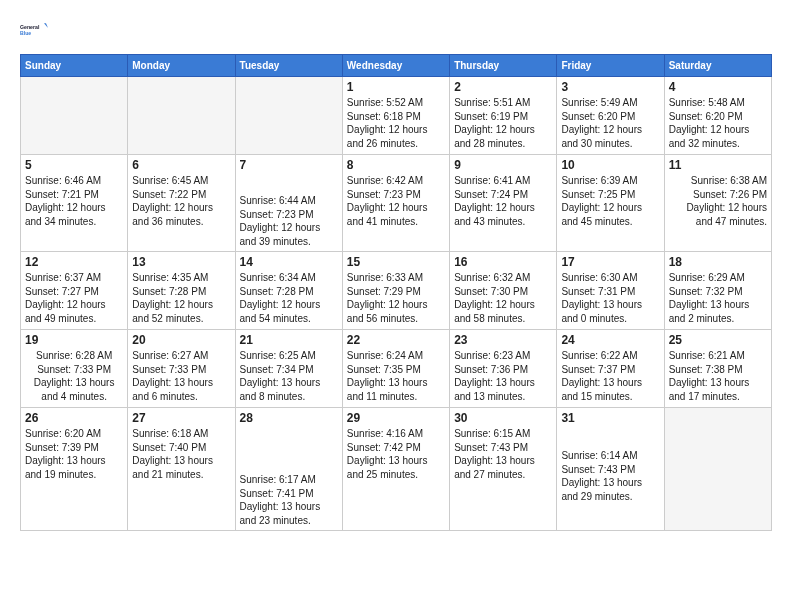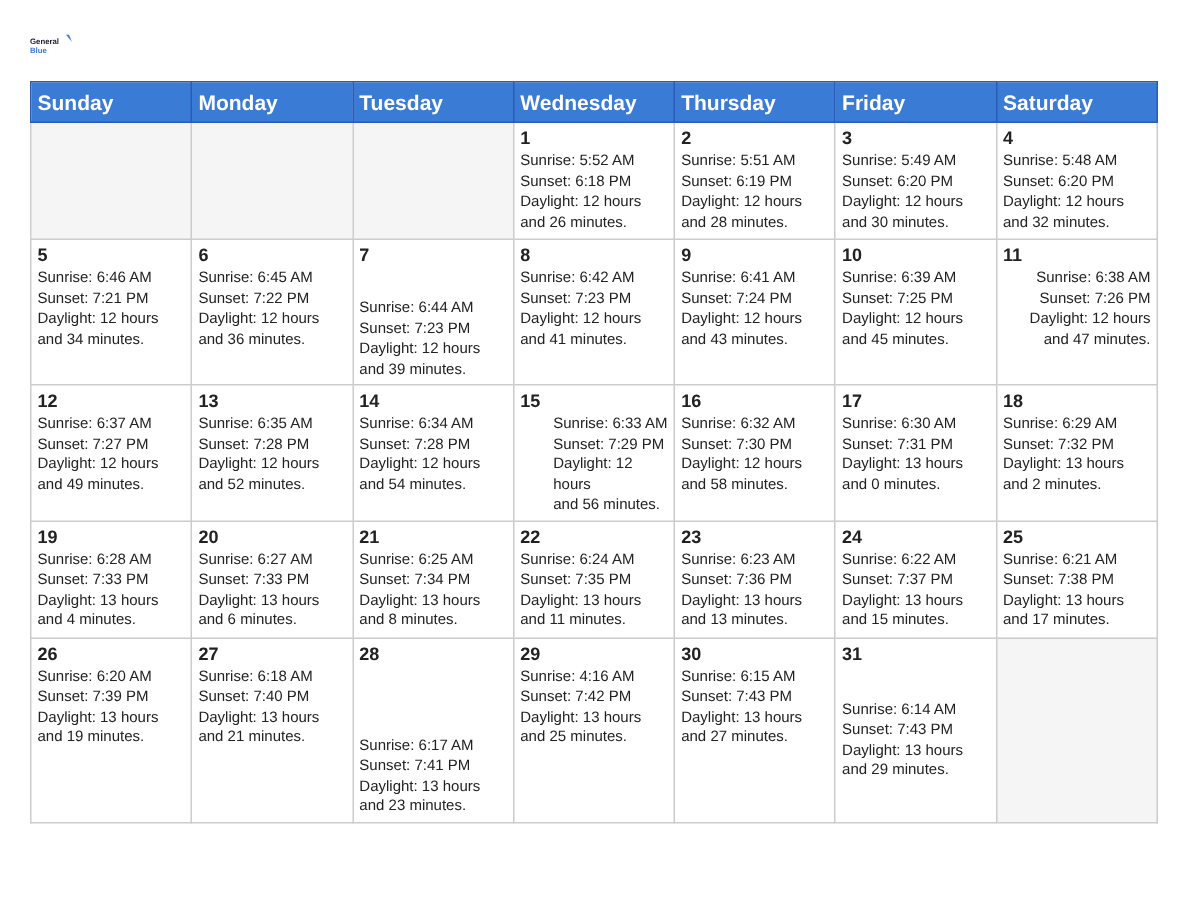--- a/index.html
+++ b/index.html
@@ -46,21 +46,21 @@
       margin-top: 2px;
     }
     .calendar {
       width: 100%;
       border-collapse: collapse;
       border: 1px solid #aaa;
     }
     .calendar thead th {
       background: #3a7bd5;
       color: #fff;
-      font-size: 14px;
+      font-size: 10px;
       font-weight: bold;
       padding: 5px 4px;
       text-align: left;
       border: 1px solid #2a5bb5;
     }
     .calendar tbody td {
       vertical-align: top;
       width: calc(100% / 7);
       border: 1px solid #ccc;
       padding: 3px 4px;
@@ -203,35 +203,35 @@
         <tr>
           <td>
             <div class="day-number">12</div>
             <div class="day-info" style="white-space: pre-line;">Sunrise: 6:37 AM
 Sunset: 7:27 PM
 Daylight: 12 hours
 and 49 minutes.</div>
           </td>
           <td>
             <div class="day-number">13</div>
-            <div class="day-info" style="white-space: pre-line;">Sunrise: 6:35 AM
+            <div class="day-info" style="white-space: pre-line;">Sunrise: 4:35 AM
 Sunset: 7:28 PM
 Daylight: 12 hours
 and 52 minutes.</div>
           </td>
           <td>
             <div class="day-number">14</div>
             <div class="day-info" style="white-space: pre-line;">Sunrise: 6:34 AM
 Sunset: 7:28 PM
 Daylight: 12 hours
 and 54 minutes.</div>
           </td>
           <td>
             <div class="day-number">15</div>
-            <div class="day-info" style="white-space: pre-line; margin-left: 22px;">Sunrise: 6:33 AM
+            <div class="day-info" style="white-space: pre-line;">Sunrise: 6:33 AM
 Sunset: 7:29 PM
 Daylight: 12 hours
 and 56 minutes.</div>
           </td>
           <td>
             <div class="day-number">16</div>
             <div class="day-info" style="white-space: pre-line;">Sunrise: 6:32 AM
 Sunset: 7:30 PM
 Daylight: 12 hours
 and 58 minutes.</div>
@@ -247,21 +247,21 @@
             <div class="day-number">18</div>
             <div class="day-info" style="white-space: pre-line;">Sunrise: 6:29 AM
 Sunset: 7:32 PM
 Daylight: 13 hours
 and 2 minutes.</div>
           </td>
         </tr>
         <tr class="row-alt">
           <td>
             <div class="day-number">19</div>
-            <div class="day-info" style="white-space: pre-line;">Sunrise: 6:28 AM
+            <div class="day-info" style="white-space: pre-line; text-align: center;">Sunrise: 6:28 AM
 Sunset: 7:33 PM
 Daylight: 13 hours
 and 4 minutes.</div>
           </td>
           <td>
             <div class="day-number">20</div>
             <div class="day-info" style="white-space: pre-line;">Sunrise: 6:27 AM
 Sunset: 7:33 PM
 Daylight: 13 hours
 and 6 minutes.</div>

